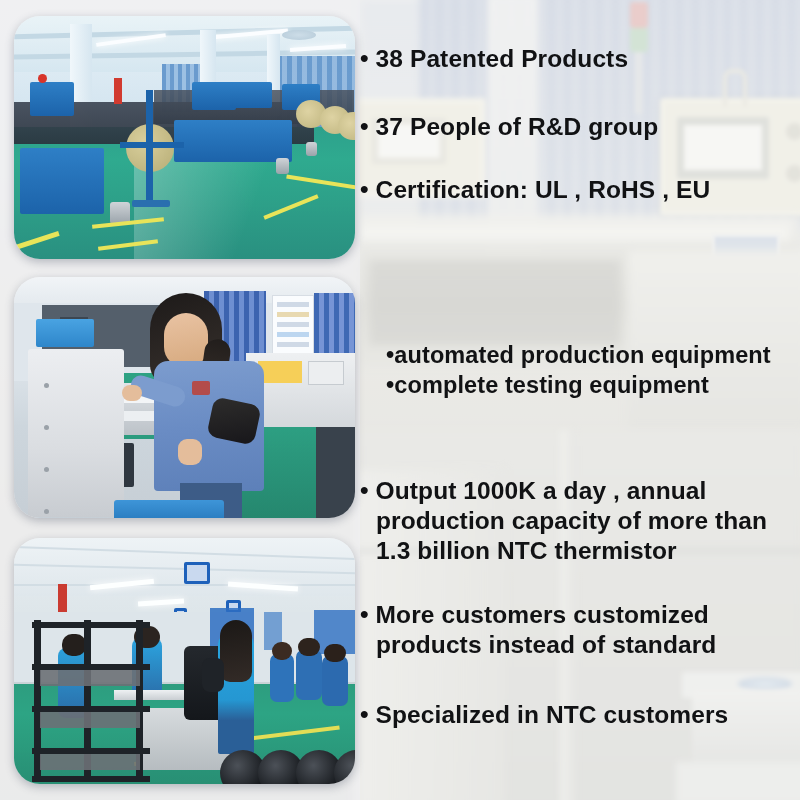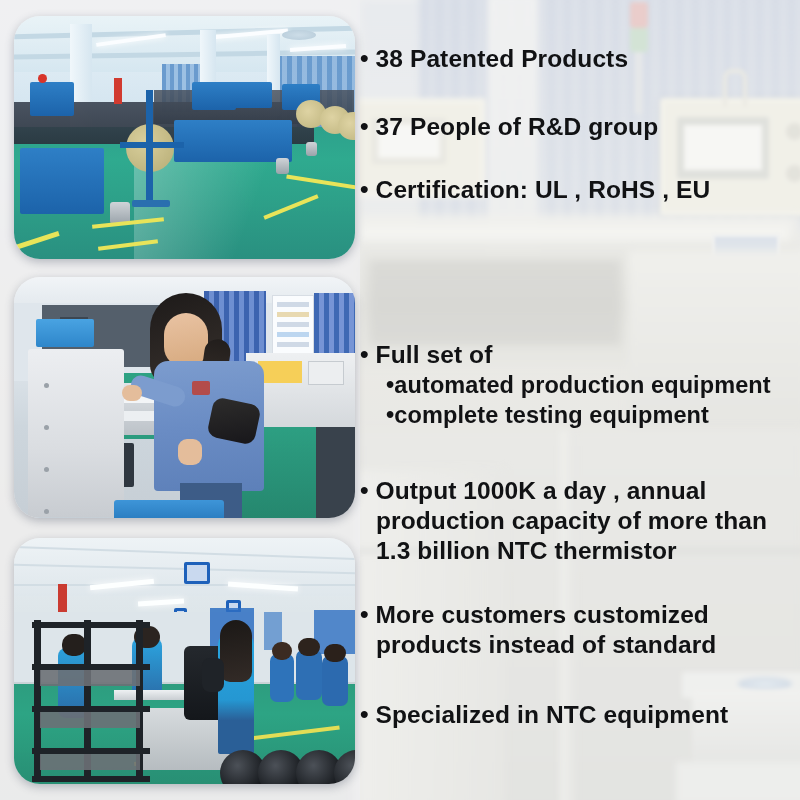--- a/index.html
+++ b/index.html
@@ -575,34 +575,33 @@
     </div>
 
     <div class="bullet-row" style="top:175px">
       <span class="bl lvl1 dot1">Certification: UL , RoHS , EU</span>
     </div>
 
     <div class="bullet-row" style="top:246px">
     </div>
 
     <div class="bullet-row" style="top:340px">
-      <span class="bl lvl1 dot1">Full set of</span>
       <span class="bl lvl2 dot2">automated production equipment</span>
       <span class="bl lvl2 dot2">complete testing equipment</span>
     </div>
 
     <div class="bullet-row" style="top:476px">
       <span class="bl lvl1 dot1">Output 1000K a day , annual</span>
       <span class="bl cont">production capacity of more than</span>
       <span class="bl cont">1.3 billion NTC thermistor</span>
     </div>
 
     <div class="bullet-row" style="top:600px">
       <span class="bl lvl1 dot1">More customers customized</span>
       <span class="bl cont">products instead of standard</span>
     </div>
 
     <div class="bullet-row" style="top:700px">
-      <span class="bl lvl1 dot1">Specialized in NTC equipment</span>
+      <span class="bl lvl1 dot1">Specialized in NTC customers</span>
     </div>
 
   </div>
 </div>
 
 </body></html>

